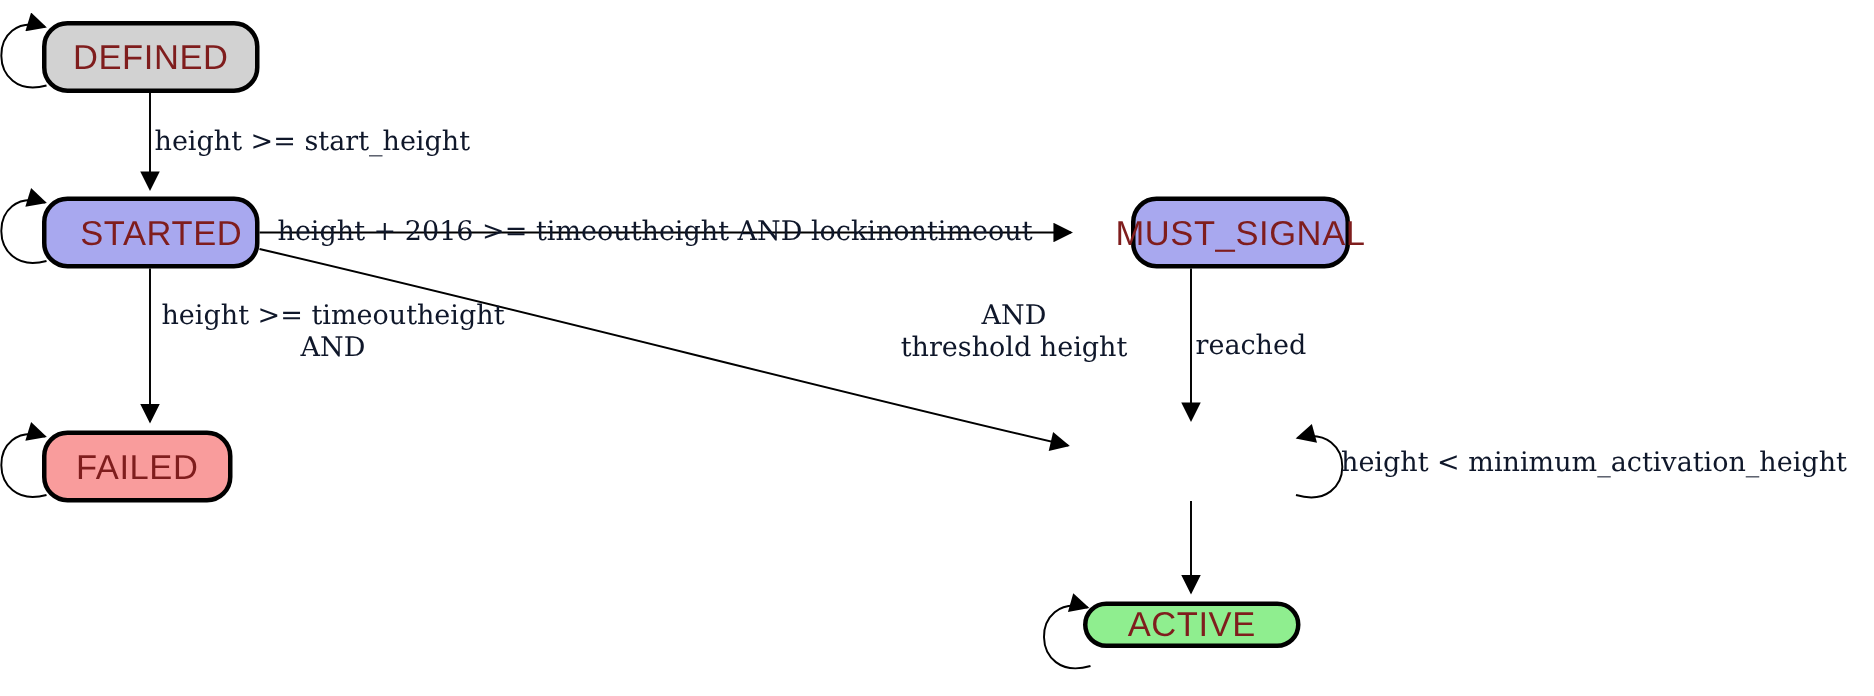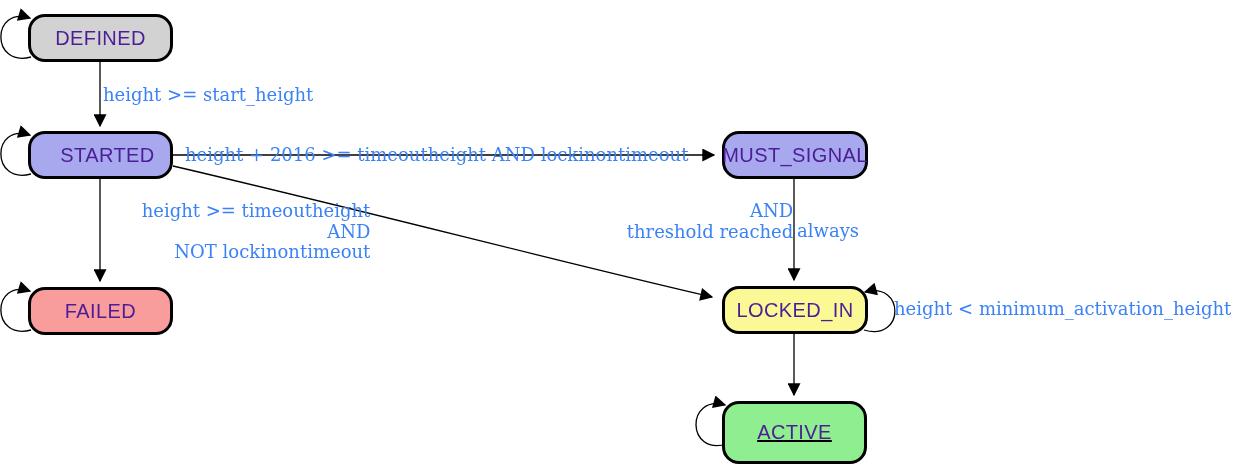--- a/index.html
+++ b/index.html
@@ -20,47 +20,46 @@
     position: absolute;
     box-sizing: border-box;
     border: 3px solid #000000;
     border-radius: 17px;
     display: flex;
     align-items: center;
     justify-content: center;
   }
   .state-label {
     font-family: "Liberation Sans", sans-serif;
-    font-size: 20px;
+    font-size: 23px;
     letter-spacing: 0.4px;
-    color: #4c1d95;
+    color: #7f1d1d;
     white-space: nowrap;
   }
   .edge-label {
     position: absolute;
     font-family: "DejaVu Serif", serif;
     font-size: 18px;
-    color: #3b82f6;
+    color: #0f172a;
     white-space: nowrap;
     line-height: 20.5px;
   }
   .edge-label.centered {
-    text-align: right;
+    text-align: center;
     transform: translateX(-50%);
-    margin-left: 34px;
   }
   .edge-label span { display: block; }
 
   
   #node-defined     { left: 28px;  top: 14px;  width: 145px; height: 48px; }
   #node-started     { left: 28px;  top: 131px; width: 145px; height: 48px; }
-  #node-must-signal { left: 722px; top: 131px; width: 146px; height: 48px; }
-  #node-failed      { left: 28px;  top: 287px; width: 145px; height: 48px; }
+  #node-must-signal { left: 754px; top: 131px; width: 146px; height: 48px; }
+  #node-failed      { left: 28px;  top: 287px; width: 127px; height: 48px; }
   #node-locked-in   { left: 722px; top: 286px; width: 146px; height: 48px; }
-  #node-active      { left: 722px; top: 401px; width: 145px; height: 63px; text-decoration: underline; }
+  #node-active      { left: 722px; top: 401px; width: 145px; height: 31px; }
 
   
   #lbl-defined-started     { left: 103px; top: 85px; }
   #lbl-started-mustsignal  { left: 185px; top: 126px; margin-top: 19px; }
   #lbl-started-failed      { left: 222px; top: 201px; }
   #lbl-started-lockedin    { left: 676px; top: 201px; }
   #lbl-mustsignal-lockedin { left: 797px; top: 221px; }
   #lbl-lockedin-self       { left: 894px; top: 299px; }
   #lbl-lockedin-active     { left: 796px; top: 356px; }
 </style>
@@ -101,41 +100,37 @@
   </div>
 
   <div id="node-must-signal" class="state-node" style="background-color: rgb(168, 168, 239);">
     <span class="state-label">MUST_SIGNAL</span>
   </div>
 
   <div id="node-failed" class="state-node" style="background-color: rgb(249, 156, 156);">
     <span class="state-label">FAILED</span>
   </div>
 
-  <div id="node-locked-in" class="state-node" style="background-color: rgb(251, 249, 150);">
-    <span class="state-label">LOCKED_IN</span>
-  </div>
 
   <div id="node-active" class="state-node" style="background-color: rgb(143, 238, 143);">
     <span class="state-label">ACTIVE</span>
   </div>
 
   <div id="lbl-defined-started" class="edge-label">height &gt;= start_height</div>
 
   <div id="lbl-started-mustsignal" class="edge-label">height + 2016 &gt;= timeoutheight AND lockinontimeout</div>
 
   <div id="lbl-started-failed" class="edge-label centered">
     <span>height &gt;= timeoutheight</span>
     <span>AND</span>
-    <span>NOT lockinontimeout</span>
   </div>
 
   <div id="lbl-started-lockedin" class="edge-label centered">
     <span>AND</span>
-    <span>threshold reached</span>
+    <span>threshold height</span>
   </div>
 
-  <div id="lbl-mustsignal-lockedin" class="edge-label">always</div>
+  <div id="lbl-mustsignal-lockedin" class="edge-label">reached</div>
 
   <div id="lbl-lockedin-self" class="edge-label">height &lt; minimum_activation_height</div>
 
 
 </div>
 
 </body></html>

